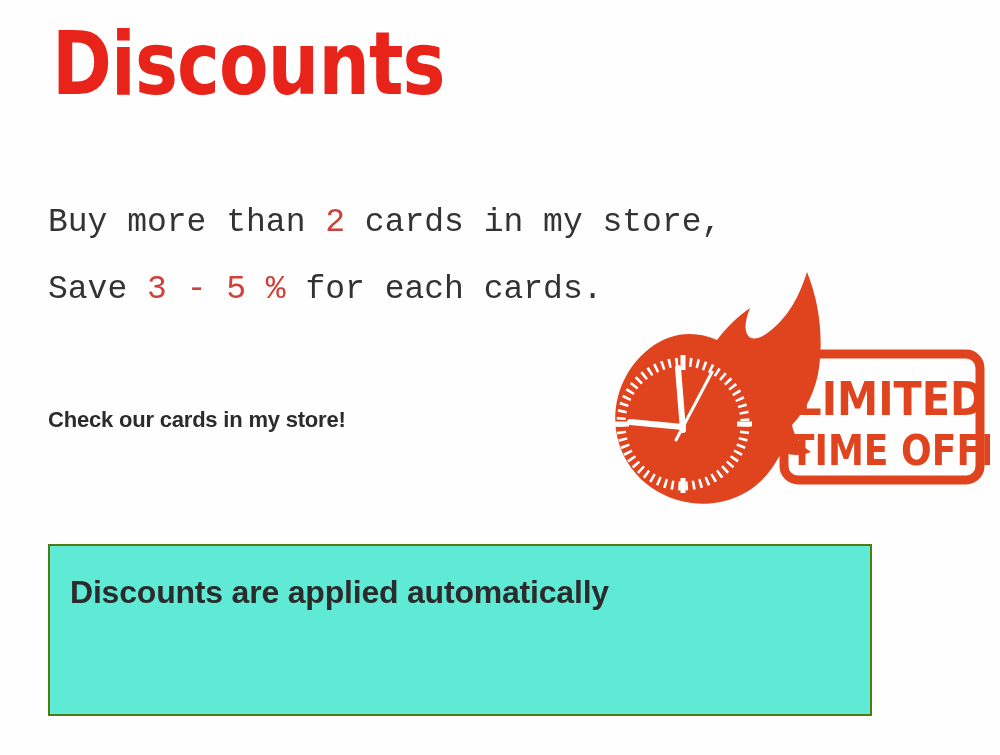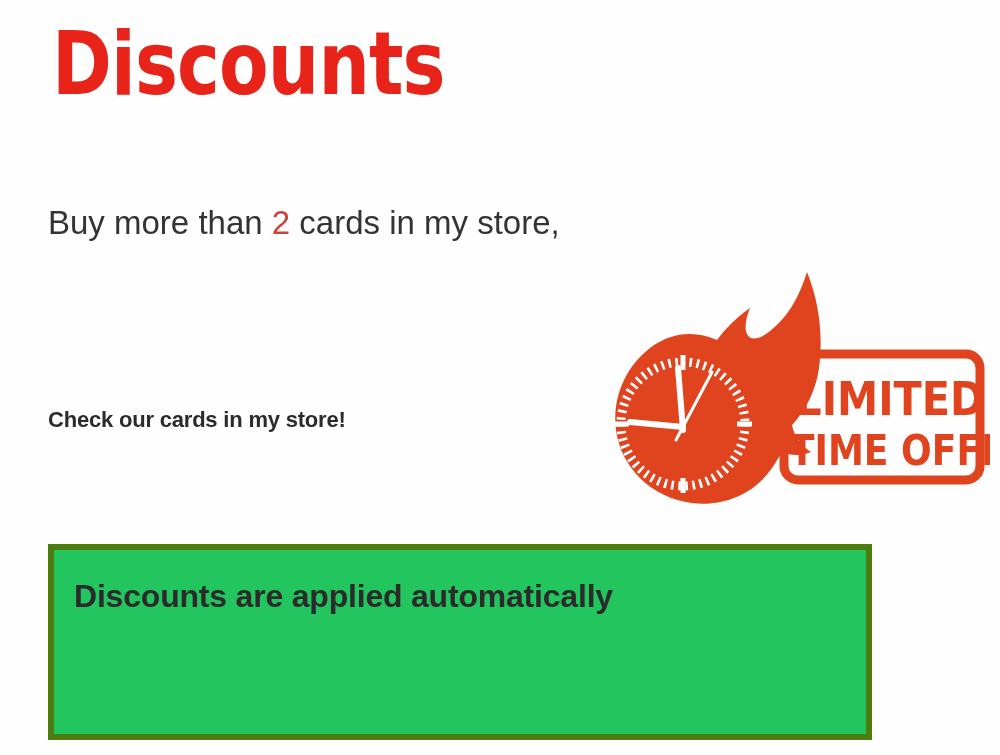--- a/index.html
+++ b/index.html
@@ -32,21 +32,21 @@
     color: #e8231a;
     transform: scaleX(0.82);
     transform-origin: left top;
     white-space: nowrap;
   }
 
   
   .body-line {
     position: absolute;
     left: 48px;
-    font-family: Liberation Sans, sans-serif;
+    font-family: Liberation Mono, monospace;
     font-weight: 400;
     font-size: 33px;
     line-height: 38px;
     color: #333333;
     white-space: nowrap;
   }
   #line-1 { top: 204px; }
   #line-2 { top: 271px; }
 
   .hl {
@@ -79,23 +79,23 @@
     width: 390px;
     height: 250px;
   }
 
   
   #notice-box {
     position: absolute;
     left: 48px;
     top: 544px;
     width: 824px;
-    height: 196px;
-    border: 6px solid #4d7c0f;
-    background: #22c55e;
+    height: 172px;
+    border: 2px solid #4d7c0f;
+    background: #5eead4;
     box-sizing: border-box;
   }
   .notice-line {
     position: absolute;
     left: 20px;
     font-family: "Liberation Sans", sans-serif;
     font-weight: 700;
     font-size: 32px;
     line-height: 38px;
     color: #2b2b2b;
@@ -109,20 +109,23 @@
 <body>
 
 <div id="banner">
 
   <div id="title">Discounts</div>
 
   <div class="body-line" id="line-1">
     <span>Buy more than </span><span class="hl">2</span><span> cards in my store,</span>
   </div>
 
+  <div class="body-line" id="line-2">
+    <span>Save </span><span class="hl">3 - 5 %</span><span> for each cards.</span>
+  </div>
 
   <div id="cta-line">Check our cards in my store!</div>
 
   <div id="offer-graphic">
     <svg viewBox="0 0 390 250" xmlns="http://www.w3.org/2000/svg">
 
       <g>
         <path d="M 207,12
                  C 197,44 183,62 166,74
                  C 157,80 150,80 147,74

